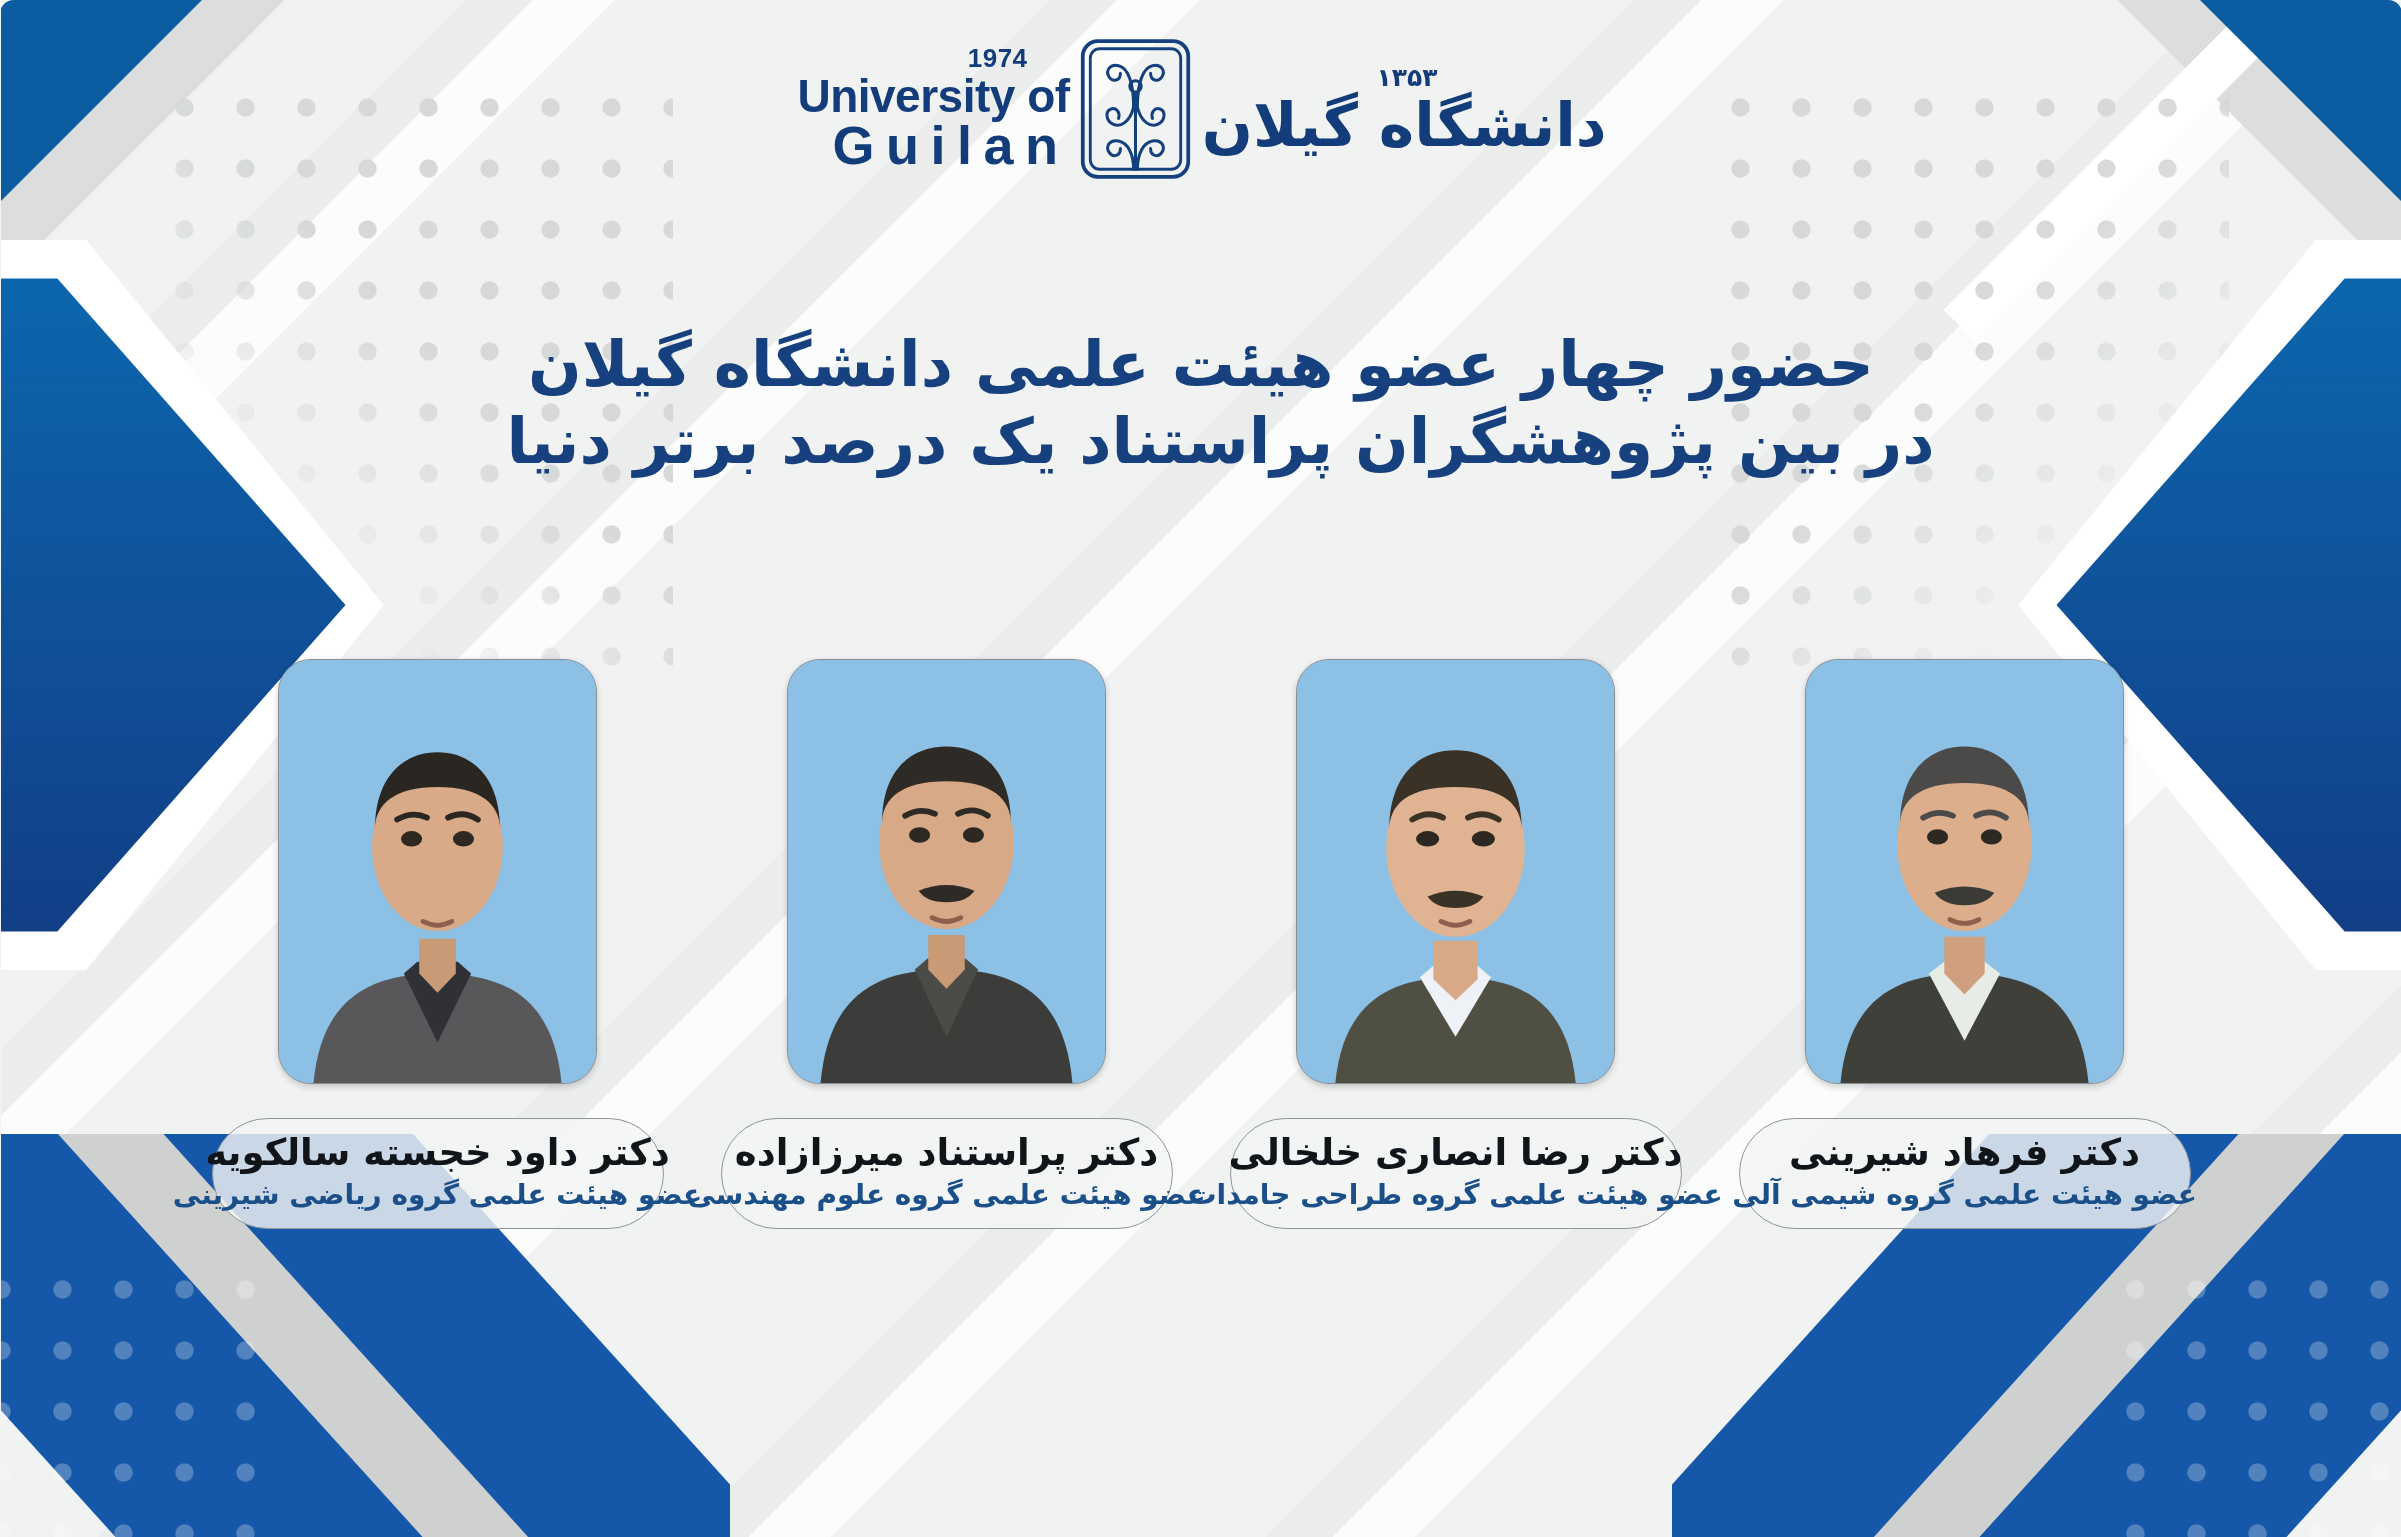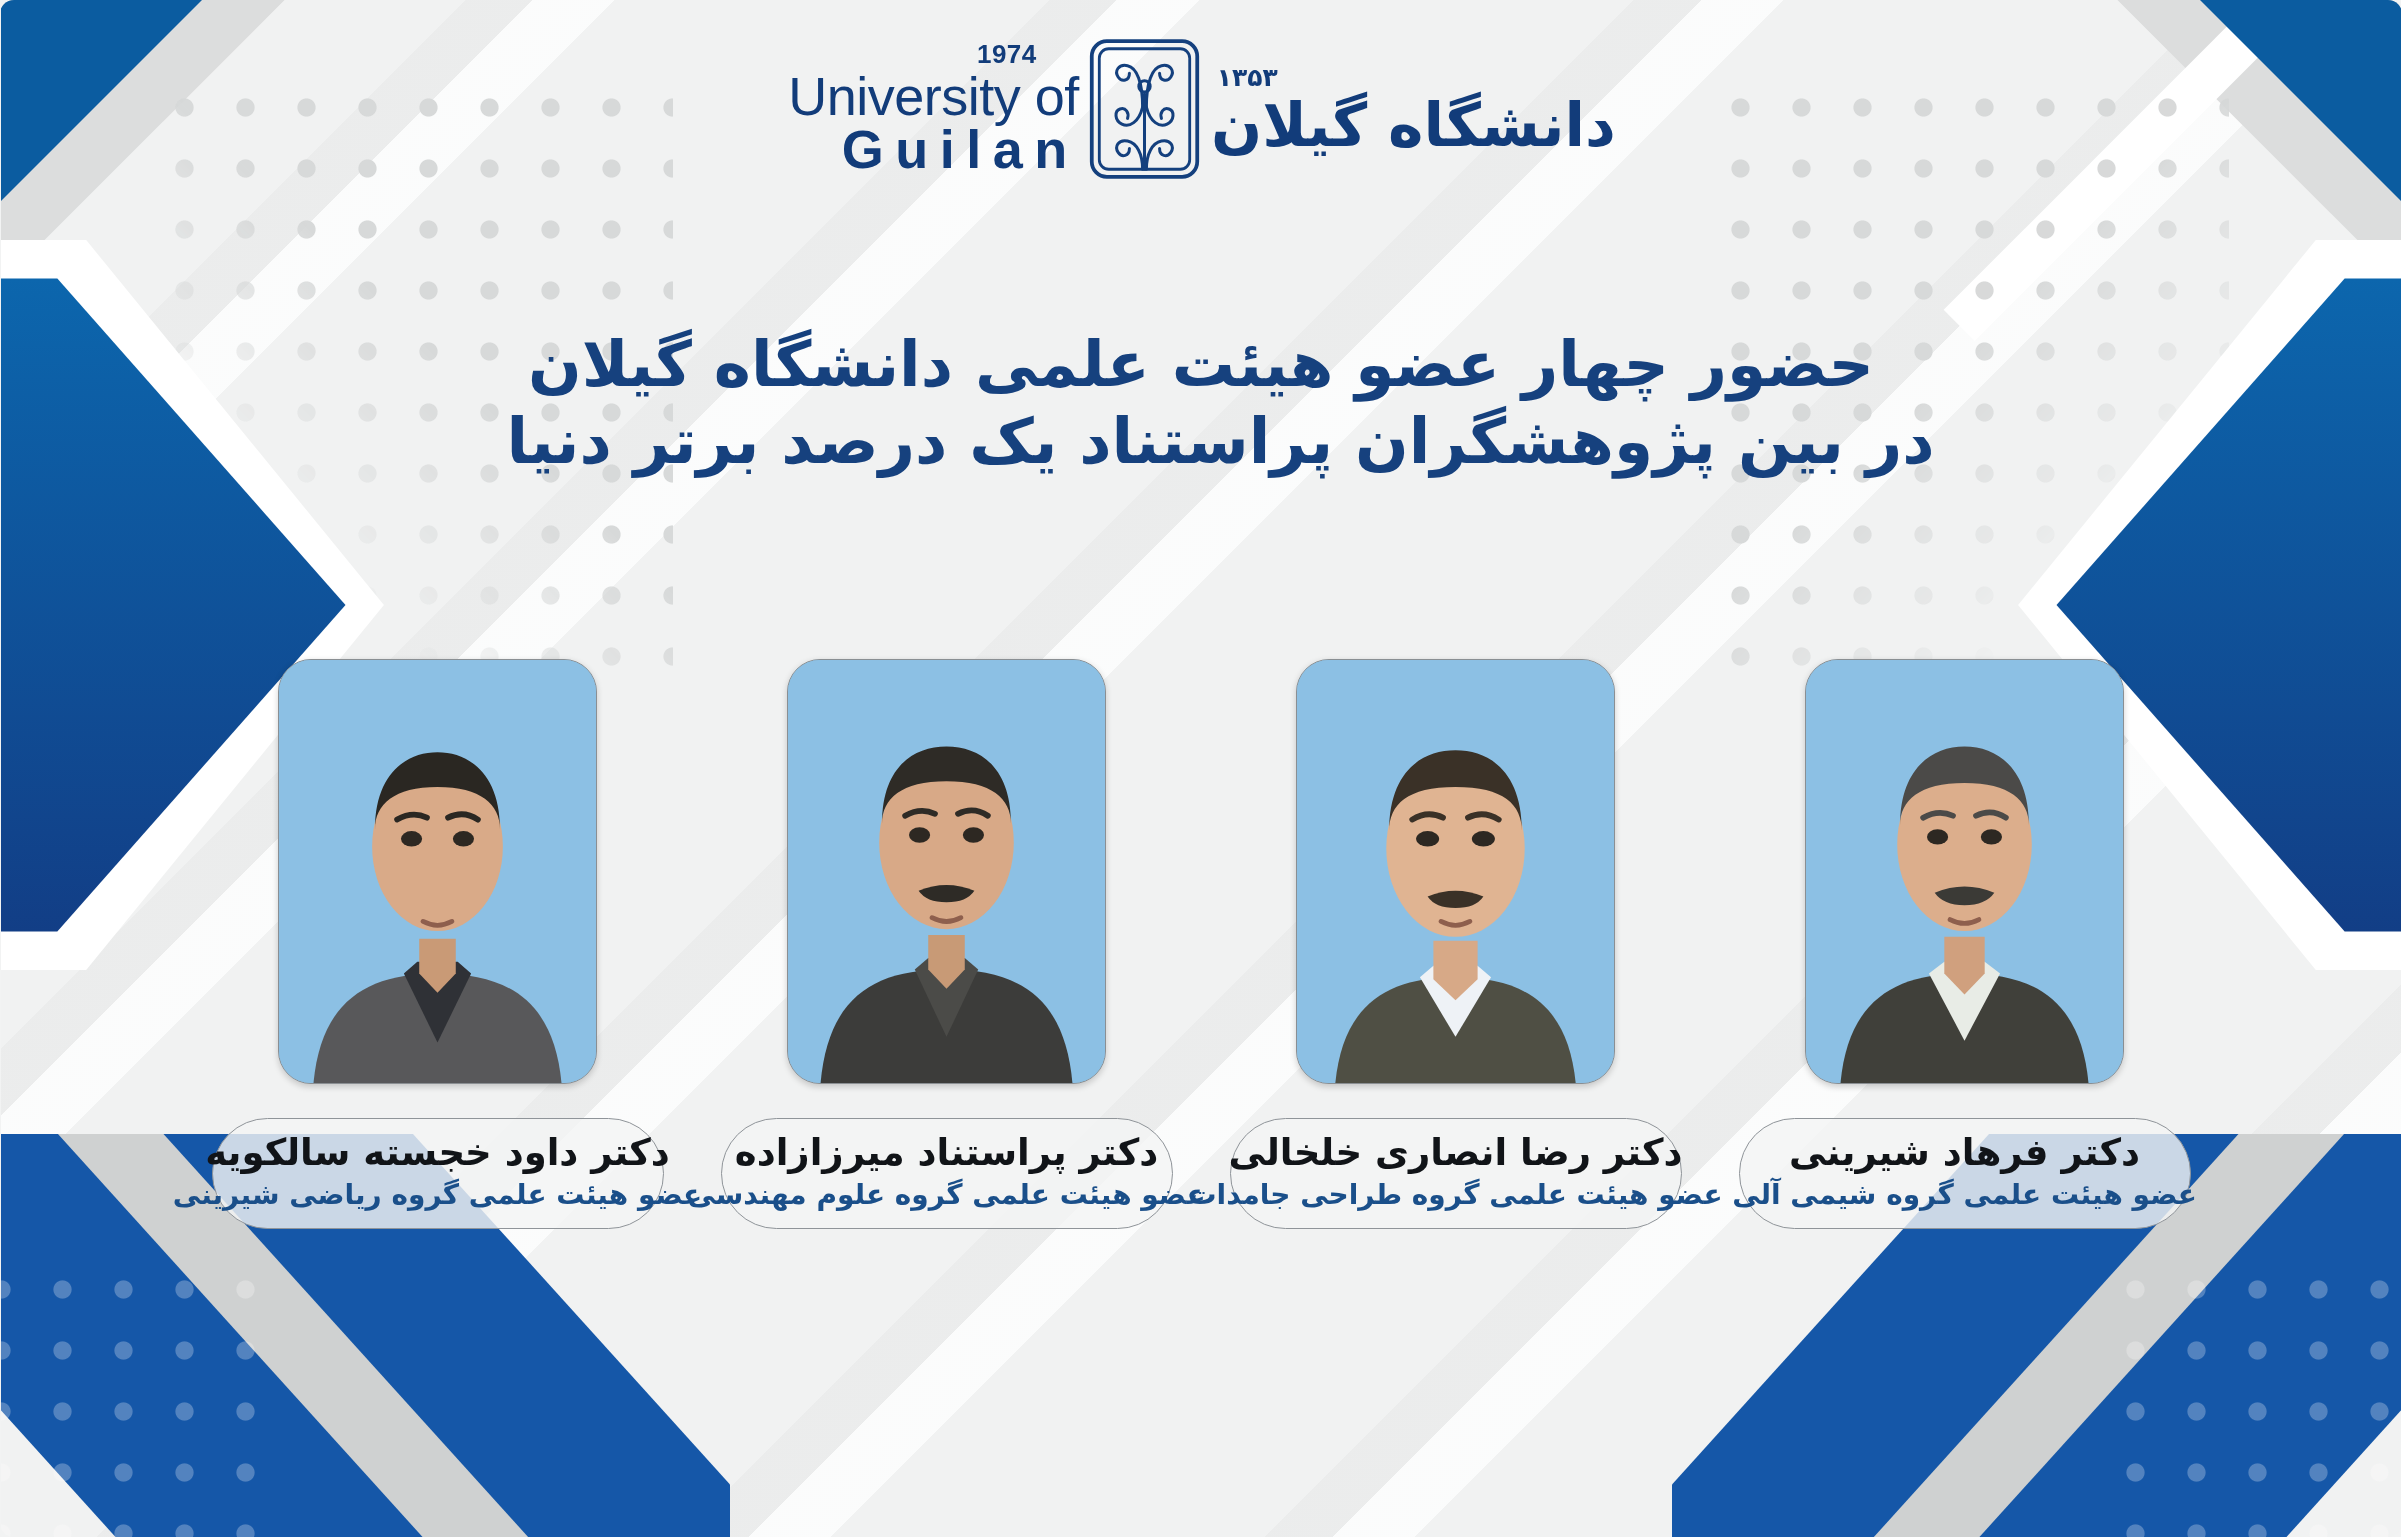--- a/index.html
+++ b/index.html
@@ -84,24 +84,24 @@
     position:absolute;left:0;right:0;top:37px;
     display:flex;align-items:center;justify-content:center;gap:0px;
     direction:ltr;
   }
   .logo-en{
     color:#123c7a;line-height:.98;text-align:right;
     font-family:"Liberation Sans","DejaVu Sans",sans-serif;
     padding-left:5.8px;
   }
   .logo-year-en{font-size:26px;font-weight:bold;letter-spacing:0.5px;margin-bottom:1.9px;margin-right:42px;text-align:right;}
-  .logo-uni{font-size:54px;font-weight:400;letter-spacing:-0.5px;text-align:center;}
+  .logo-uni{font-size:46px;font-weight:700;letter-spacing:-0.5px;text-align:center;}
   .logo-guilan{font-size:54px;font-weight:bold;letter-spacing:11.5px;}
   .logo-mark{width:113px;height:144px;margin:0 9.6px;}
-  .logo-fa{color:#123c7a;text-align:left;padding-right:3.8px;direction:rtl;}
+  .logo-fa{color:#123c7a;text-align:center;padding-right:3.8px;direction:rtl;}
   .logo-year-fa{font-size:25px;font-weight:bold;margin-bottom:3.8px;margin-left:5.8px;}
   .logo-fa-name{font-size:60px;font-weight:bold;line-height:1;}
 
   
   .headline{
     position:absolute;left:0;right:0;top:327px;
     text-align:center;color:#16417e;direction:rtl;
     font-family:"DejaVu Sans","Liberation Sans",sans-serif;
     font-weight:bold;
   }

